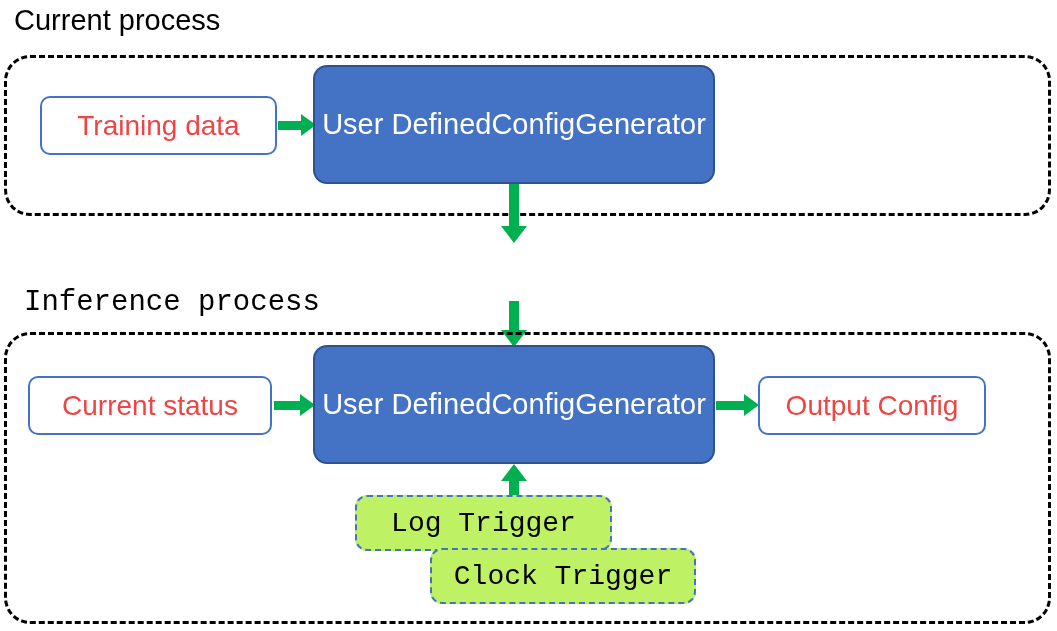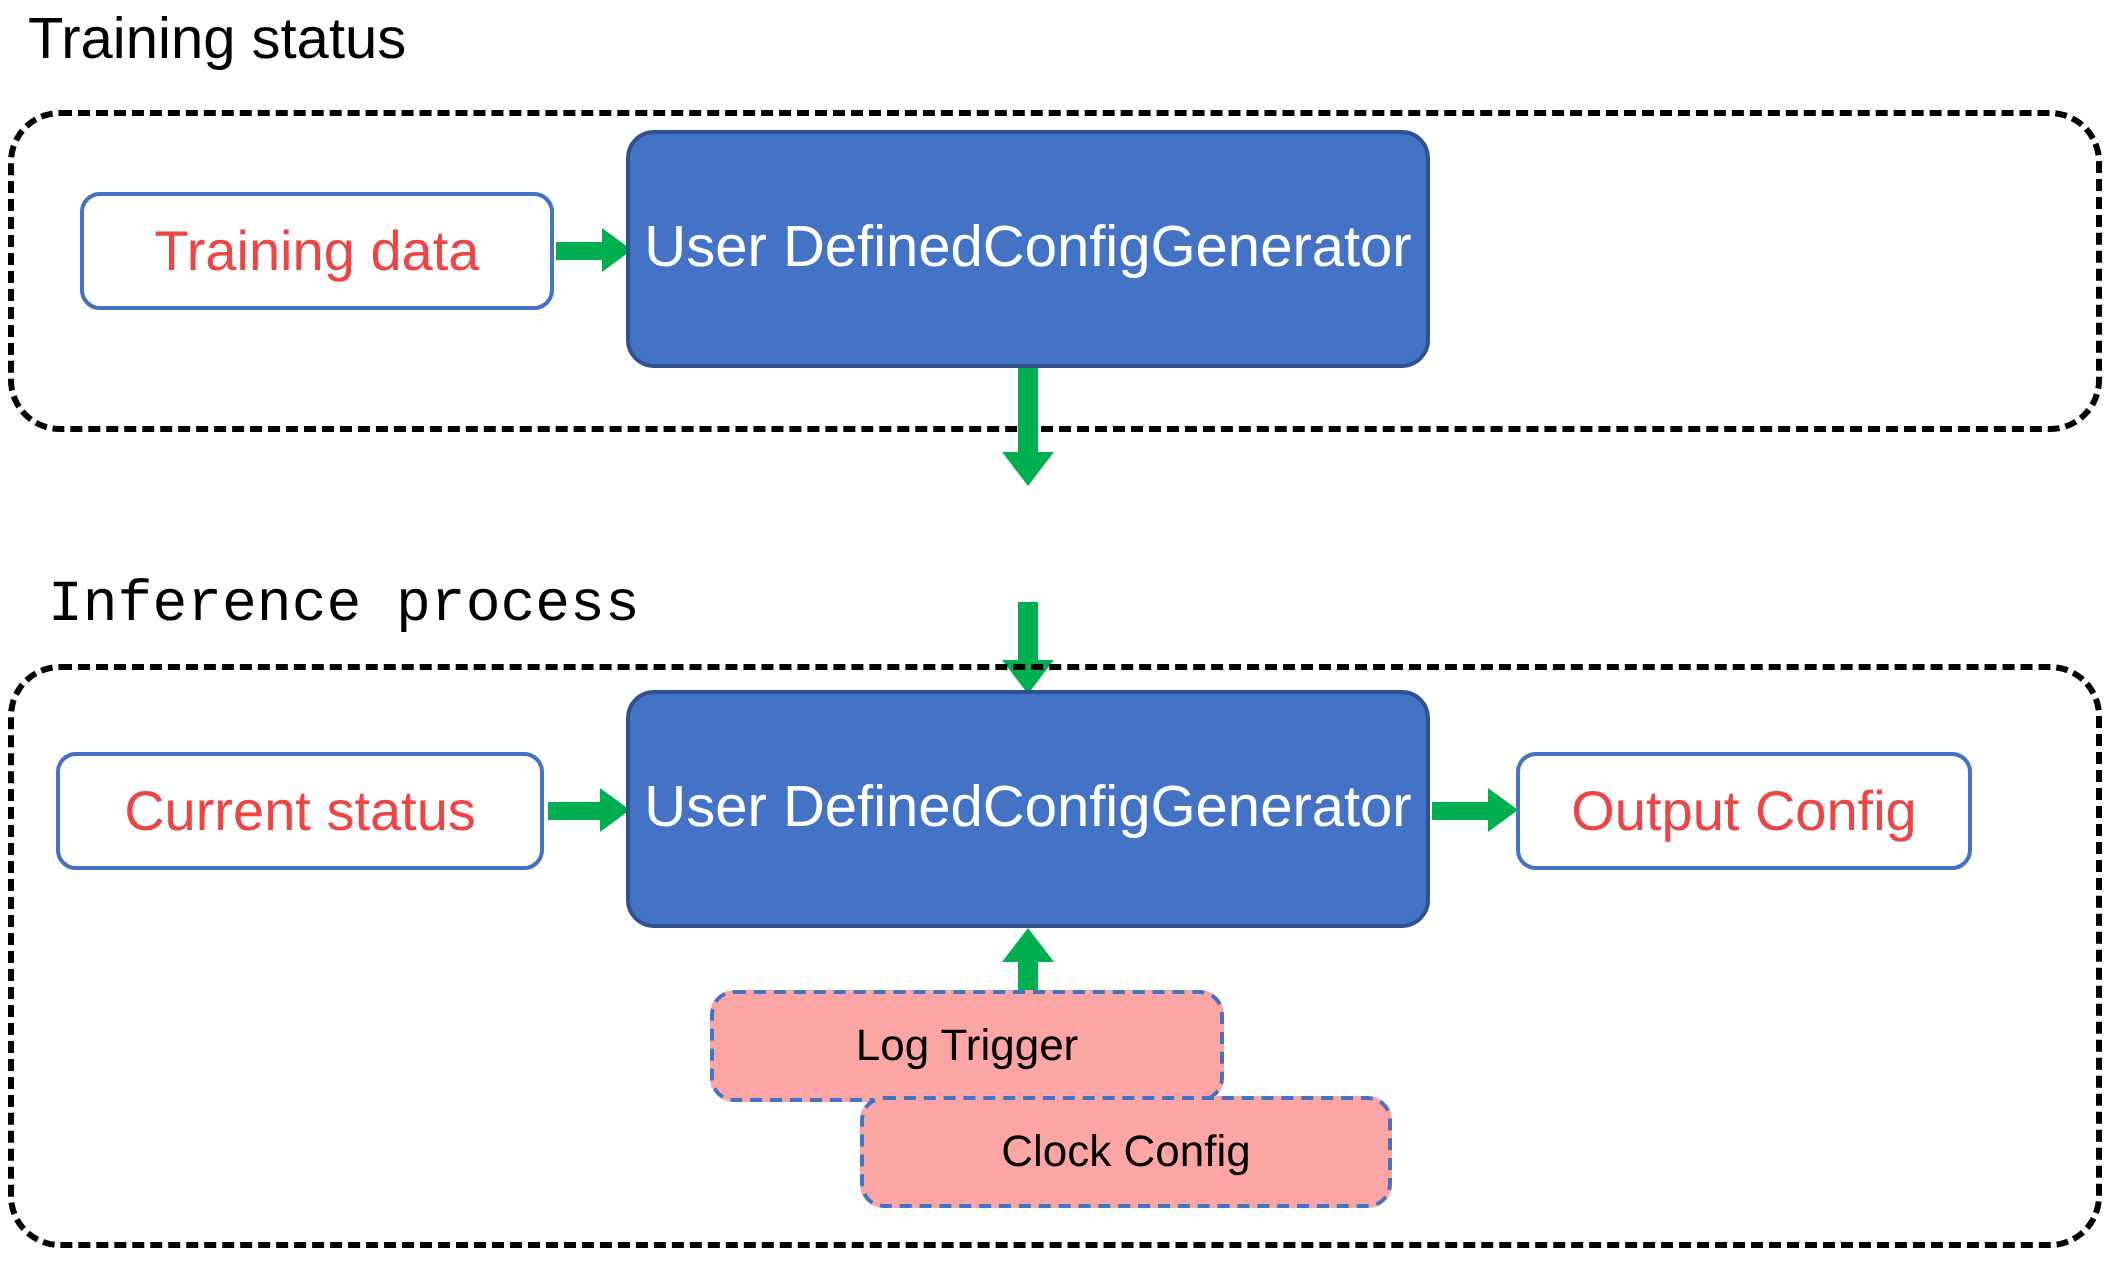--- a/index.html
+++ b/index.html
@@ -61,27 +61,27 @@
     font-size: 29px;
     line-height: 1.28;
     font-family: "Liberation Sans", sans-serif;
     white-space: nowrap;
   }
 
   
   .trigger-box {
     border: 2px dashed #4472C4;
     border-radius: 12px;
-    background: #fca5a5;
+    background: #bef264;
     display: flex;
     align-items: center;
     justify-content: center;
     color: #000000;
-    font-size: 22px;
-    font-family: Liberation Sans, sans-serif;
+    font-size: 28px;
+    font-family: Liberation Mono, monospace;
     white-space: nowrap;
   }
 
   
   .arrow { pointer-events: none; }
   .arrow .shaft { position: absolute; background: #00B050; }
   .arrow .head { position: absolute; width: 0; height: 0; }
 
   .head.right {
     border-top: 11px solid transparent;
@@ -97,21 +97,21 @@
     border-left: 13px solid transparent;
     border-right: 13px solid transparent;
     border-bottom: 17px solid #00B050;
   }
 </style>
 </head>
 <body>
 
 <div id="canvas">
 
-  <div class="abs section-label" style="left:14px; top:6px;">Training status</div>
+  <div class="abs section-label" style="left:14px; top:6px;">Current process</div>
 
   <div class="abs process-container" style="left:4px; top:55px; width:1047px; height:161px;"></div>
 
   <div class="abs io-box" style="left:40px; top:96px; width:237px; height:59px;">Training data</div>
 
   <div class="abs arrow" style="left:278px; top:114px; width:38px; height:23px;">
     <div class="shaft" style="left:0px; top:7px; width:24px; height:9px;"></div>
     <div class="head right" style="left:23px; top:0px;"></div>
   </div>
 
@@ -154,15 +154,15 @@
 
   <div class="abs io-box" style="left:758px; top:376px; width:228px; height:59px;">Output Config</div>
 
   <div class="abs arrow" style="left:500px; top:464px; width:28px; height:36px;">
     <div class="shaft" style="left:9px; top:14px; width:10px; height:22px;"></div>
     <div class="head up" style="left:1px; top:0px;"></div>
   </div>
 
   <div class="abs trigger-box" style="left:355px; top:495px; width:257px; height:56px;">Log Trigger</div>
 
-  <div class="abs trigger-box" style="left:430px; top:548px; width:266px; height:56px;">Clock Config</div>
+  <div class="abs trigger-box" style="left:430px; top:548px; width:266px; height:56px;">Clock Trigger</div>
 
 </div>
 
 </body></html>

